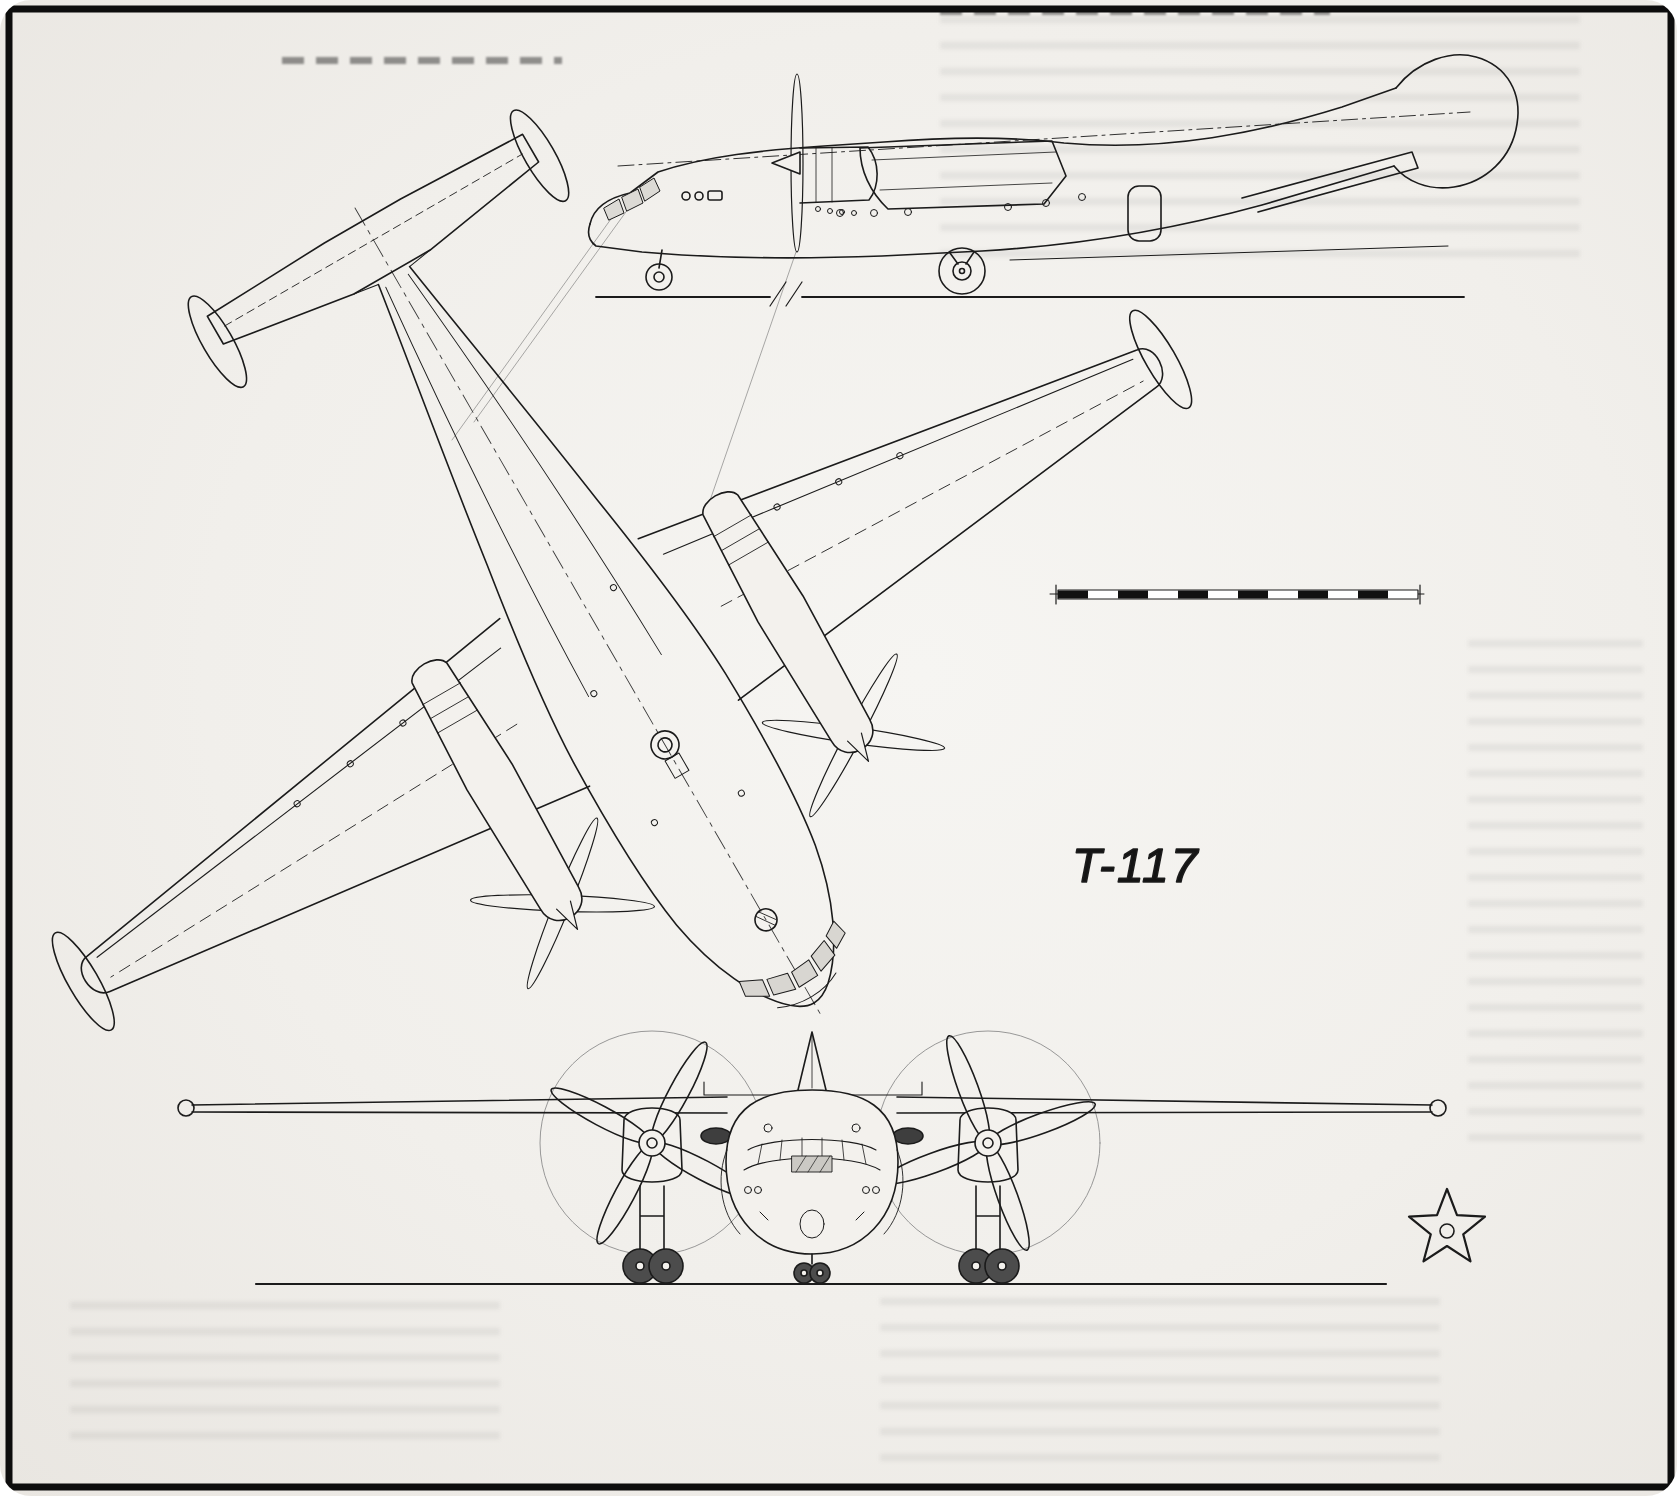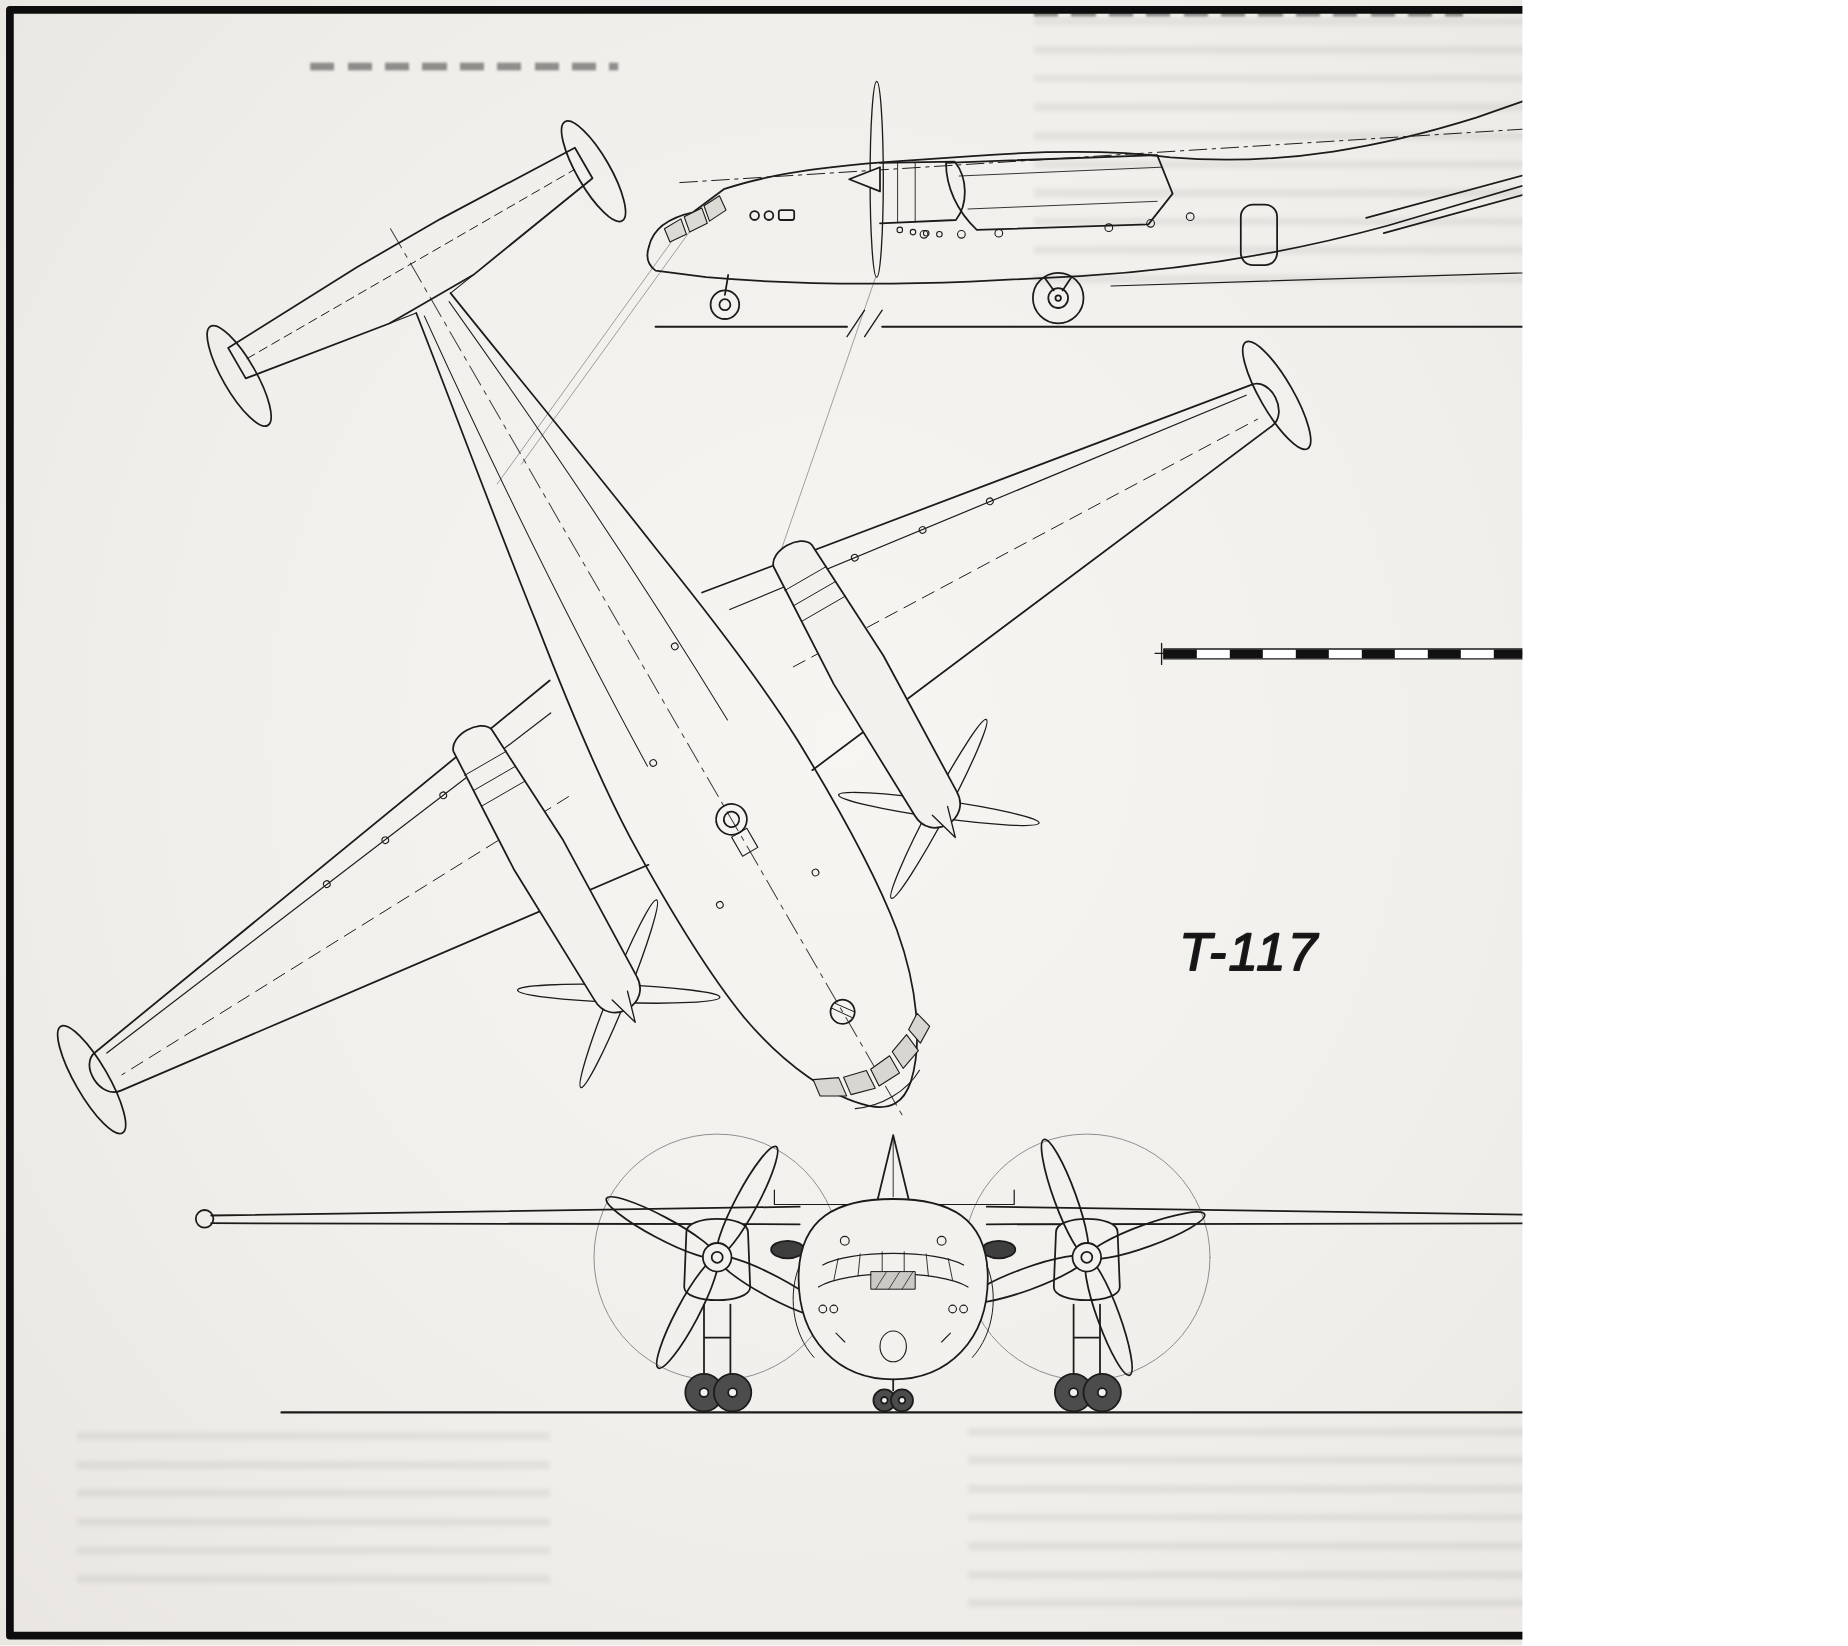--- a/index.html
+++ b/index.html
@@ -1,21 +1,22 @@
 <!DOCTYPE html>
 <html><head>
 <meta charset="utf-8">
 <style>
   html,body{margin:0;padding:0;background:#ffffff;}
   .stage{
     position:relative;
-    width:1384px;height:1496px;
+    width:1677px;height:1496px;
     background:radial-gradient(ellipse at 55% 45%, #f6f5f2 0%, #f1efeb 55%, #e9e6e1 100%);
     overflow:hidden;
     font-family:"Liberation Sans", sans-serif;
+    border-radius:31px;
   }
   .stage > svg{position:absolute;left:0;top:0;z-index:2;}
   .ghost{
     position:absolute;z-index:1;
     background:repeating-linear-gradient(180deg, rgba(60,60,60,0.075) 0 7px, rgba(0,0,0,0) 7px 26px);
     filter:blur(2px);
   }
   .smudge{
     position:absolute;z-index:1;
     background:repeating-linear-gradient(90deg, rgba(25,25,25,0.45) 0 22px, rgba(0,0,0,0) 22px 34px);

